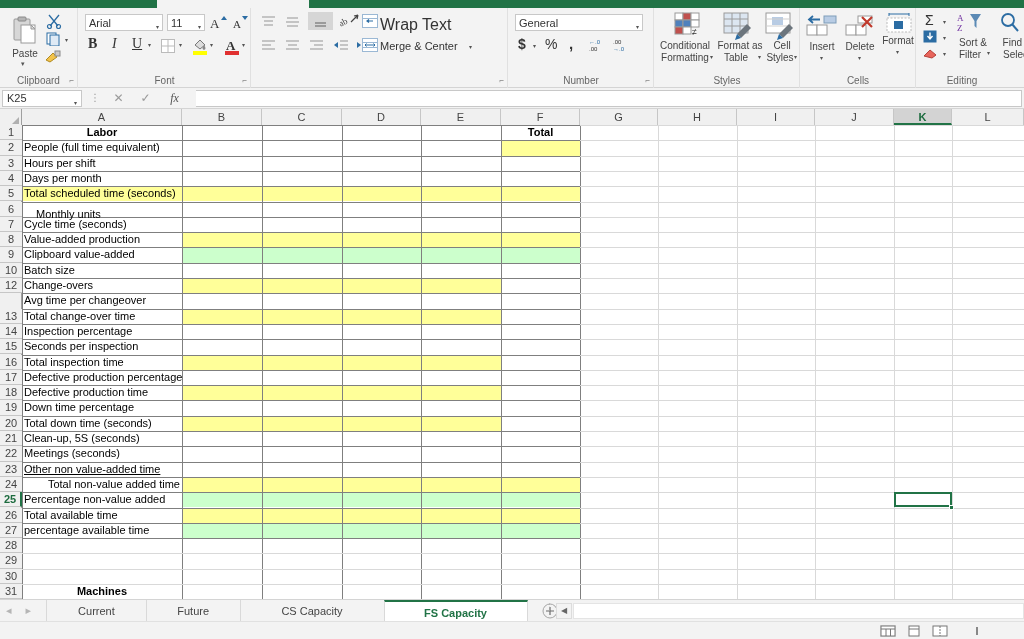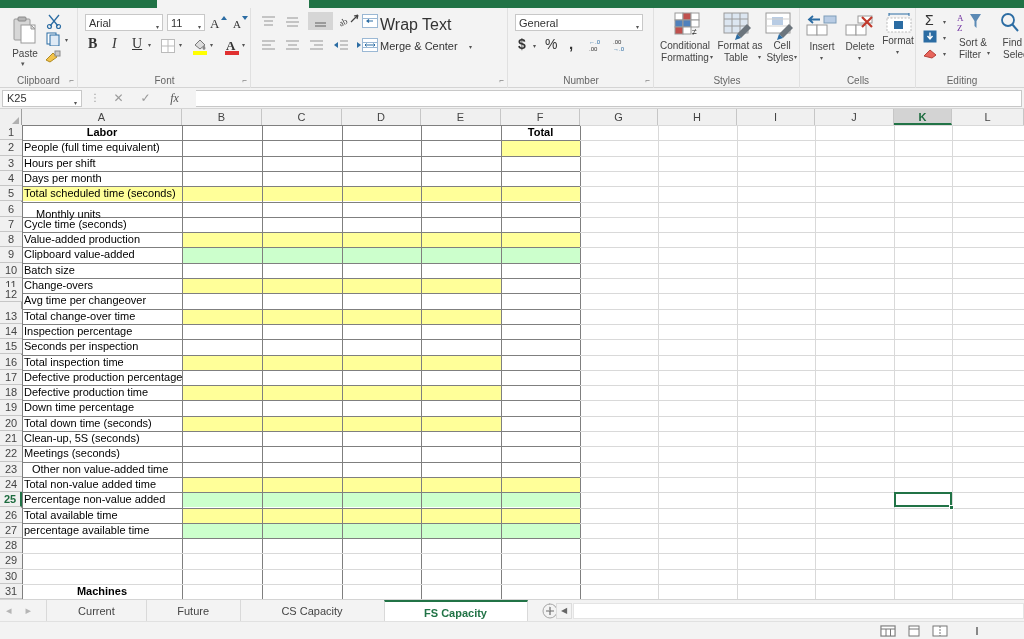--- a/index.html
+++ b/index.html
@@ -588,21 +588,21 @@
       <div class="rh" style="top: 15.3px;">2</div>
       <div class="rh" style="top: 30.6px;">3</div>
       <div class="rh" style="top: 45.9px;">4</div>
       <div class="rh" style="top: 61.2px;">5</div>
       <div class="rh" style="top: 76.5px;">6</div>
       <div class="rh" style="top: 91.8px;">7</div>
       <div class="rh" style="top: 107.1px;">8</div>
       <div class="rh" style="top: 122.4px;">9</div>
       <div class="rh" style="top: 137.7px;">10</div>
       <div class="rh" style="top: 153px;">11</div>
-      <div class="rh" style="top: 162px;">12</div>
+      <div class="rh" style="top: 153px;">12</div>
       <div class="rh" style="top: 183.6px;">13</div>
       <div class="rh" style="top: 198.9px;">14</div>
       <div class="rh" style="top: 214.2px;">15</div>
       <div class="rh" style="top: 229.5px;">16</div>
       <div class="rh" style="top: 244.8px;">17</div>
       <div class="rh" style="top: 260.1px;">18</div>
       <div class="rh" style="top: 275.4px;">19</div>
       <div class="rh" style="top: 290.7px;">20</div>
       <div class="rh" style="top: 306px;">21</div>
       <div class="rh" style="top: 321.3px;">22</div>
@@ -720,22 +720,22 @@
       <div class="cell" style="left: 2px; width: 156px; top: 183.6px;">Total change-over time</div>
       <div class="cell" style="left: 2px; width: 156px; top: 198.9px;">Inspection percentage</div>
       <div class="cell" style="left: 2px; width: 156px; top: 214.2px;">Seconds per inspection</div>
       <div class="cell" style="left: 2px; width: 156px; top: 229.5px;">Total inspection time</div>
       <div class="cell" style="left: 2px; width: 156px; top: 244.8px;">Defective production percentage</div>
       <div class="cell" style="left: 2px; width: 156px; top: 260.1px;">Defective production time</div>
       <div class="cell" style="left: 2px; width: 156px; top: 275.4px;">Down time percentage</div>
       <div class="cell" style="left: 2px; width: 156px; top: 290.7px;">Total down time (seconds)</div>
       <div class="cell" style="left: 2px; width: 156px; top: 306px;">Clean-up, 5S (seconds)</div>
       <div class="cell" style="left: 2px; width: 156px; top: 321.3px;">Meetings (seconds)</div>
-      <div class="cell" style="left: 10px; width: 156px; top: 336.6px;">Other non value-added time</div>
-      <div class="cell" style="left: 2px; width: 156px; top: 351.9px;">Total non-value added time</div>
+      <div class="cell" style="left: 2px; width: 156px; top: 336.6px; text-decoration: underline;">Other non value-added time</div>
+      <div class="cell" style="left: 2px; width: 156px; top: 351.9px; text-align: right;">Total non-value added time</div>
       <div class="cell" style="left: 2px; width: 156px; top: 367.2px;">Percentage non-value added</div>
       <div class="cell" style="left: 2px; width: 156px; top: 382.5px;">Total available time</div>
       <div class="cell" style="left: 2px; width: 156px; top: 397.8px;">percentage available time</div>
       <div class="cell" style="left: 2px; width: 156px; top: 459px; text-align: center; font-weight: bold;">Machines</div>
       <div class="selbox" style="left: 872px; width: 58px; top: 367.2px; height: 15.3px;"></div>
       <div class="selhandle" style="left: 927px; top: 379.5px;"></div>
     </div>
 </div>
 
 <div class="sheetbar">

